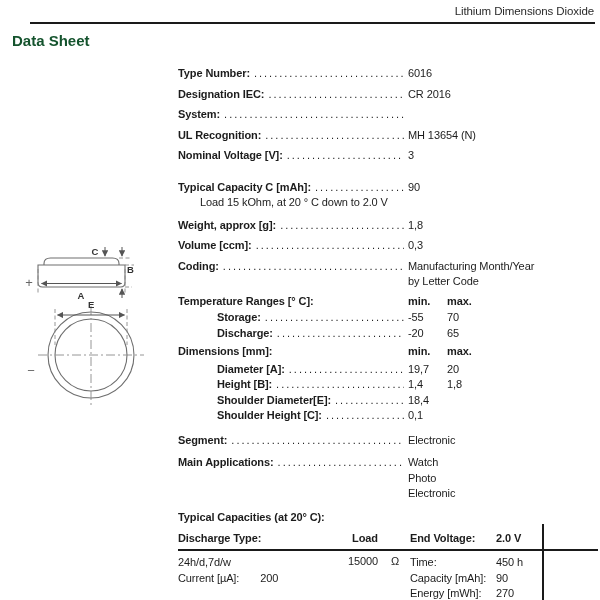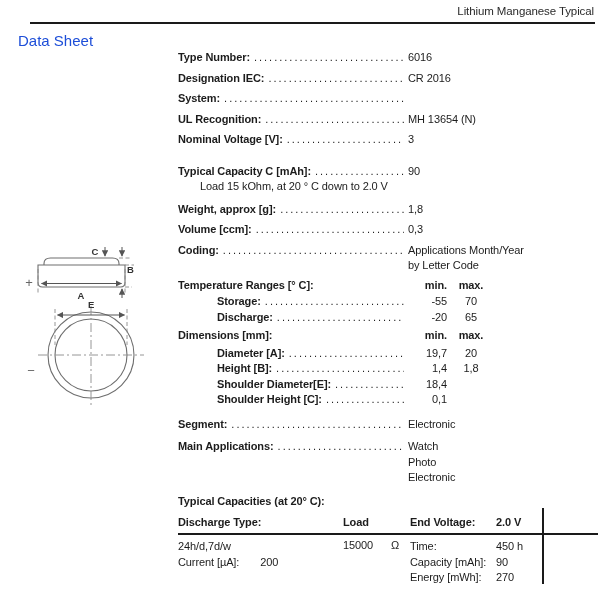--- a/index.html
+++ b/index.html
@@ -1,58 +1,58 @@
 <!DOCTYPE html>
 <html><head>
 <meta charset="utf-8">
 <style>
   html,body{margin:0;padding:0}
   body{width:600px;height:600px;position:relative;overflow:hidden;background:#ffffff;
        font-family:"Liberation Sans",sans-serif;color:#1c1c1c;font-size:11px;letter-spacing:-0.1px}
   .brand{position:absolute;top:5px;right:6px;font-size:11.5px;color:#2a2a2a}
   .toprule{position:absolute;top:22px;left:30px;right:5px;height:2px;background:#1a1a1a}
-  .pagetitle{position:absolute;top:32px;left:18px;font-size:15px;font-weight:normal;color:#1d4ed8;letter-spacing:0}
-  .content{position:absolute;left:178px;top:50px;width:420px}
+  .pagetitle{position:absolute;top:32px;left:12px;font-size:15px;font-weight:bold;color:#14532d;letter-spacing:0}
+  .content{position:absolute;left:178px;top:66px;width:420px}
   .row{display:flex;line-height:15.5px;margin-bottom:5px}
   .lblcell{width:226px;display:flex;font-weight:bold;white-space:nowrap}
   .lblcell.sub{width:187px;margin-left:39px}
   .dots{flex:1;min-width:0;overflow:hidden;white-space:nowrap;font-weight:normal;
         letter-spacing:2px;margin-left:4px;color:#222}
   .val{margin-left:4px;white-space:pre-line}
-  .mincol{width:39px;text-align:right;margin-left:4px;white-space:nowrap}
-  .maxcol{width:48px;text-align:center;white-space:nowrap}
+  .mincol{width:39px;margin-left:4px;white-space:nowrap}
+  .maxcol{width:48px;text-align:left;white-space:nowrap}
   .mmhead .mincol,.mmhead .maxcol{font-weight:bold}
   .note{padding-left:22px;line-height:15.5px;margin-bottom:7px}
   .captable{position:relative;margin-top:0}
   .cap-title{font-weight:bold;line-height:15.5px;margin-bottom:6px}
   .th{display:flex;font-weight:bold;line-height:15.5px;margin-top:1px}
   .c1{width:165px}
   .c2{width:67px;display:flex}
   .c3{flex:1;display:flex}
   .c3col{flex:1}
-  .loadval{width:35px;text-align:left;display:inline-block}
+  .loadval{width:35px;text-align:right;display:inline-block}
   .ohm{margin-left:13px}
   .trule{height:2px;background:#1a1a1a;margin-top:2.5px;margin-bottom:4px;width:420px}
   .tb{display:flex}
   .tb .c1 div{line-height:15.5px}
   .kv{display:flex;line-height:15.5px}
   .kv .k{width:86px;font-weight:normal}
   .vline{position:absolute;left:364px;top:14px;width:2px;height:76px;background:#1a1a1a}
   .diagram{position:absolute;left:10px;top:245px;width:150px;height:170px}
   .diagram text{font-size:9.5px;font-weight:bold;fill:#333;font-family:"Liberation Sans",sans-serif}
   .diagram text.sign{font-size:13px;font-weight:normal;fill:#666}
   .dline{stroke:#6e6e6e;stroke-width:1.1;fill:none}
   .ddash{stroke:#8a8a8a;stroke-width:0.9;fill:none;stroke-dasharray:4,2.5}
   .dcross{stroke:#8a8a8a;stroke-width:0.9;fill:none;stroke-dasharray:9,3,2,3}
   .darr{stroke:#555;stroke-width:1;fill:none}
 </style>
 </head>
 <body>
 
-<div class="brand">Lithium Manganese Typical</div>
+<div class="brand">Lithium Dimensions Dioxide</div>
 <div class="toprule"></div>
 <div class="pagetitle">Data Sheet</div>
 
 <svg class="diagram" viewBox="0 0 150 170">
   <defs>
     <marker id="ah" viewBox="0 0 10 10" refX="9" refY="5" markerWidth="6.5" markerHeight="6.5" orient="auto-start-reverse">
       <path d="M0,0 L10,5 L0,10 z" fill="#555"></path>
     </marker>
   </defs>
 
@@ -152,21 +152,21 @@
         <span class="dots">..........................................................................................</span>
       </div>
     <div class="val">0,3</div>
   </div>
 
   <div class="row" style="margin-bottom:4px">
     <div class="lblcell">
         <span>Coding:</span>
         <span class="dots">..........................................................................................</span>
       </div>
-    <div class="val">Applications Month/Year
+    <div class="val">Manufacturing Month/Year
 by Letter Code</div>
   </div>
 
   <div class="row mmhead" style="margin-bottom:1px">
     <div class="lblcell">
         <span>Temperature Ranges [° C]:</span>
       </div>
     <span class="mincol">min.</span>
     <span class="maxcol">max.</span>
   </div>

